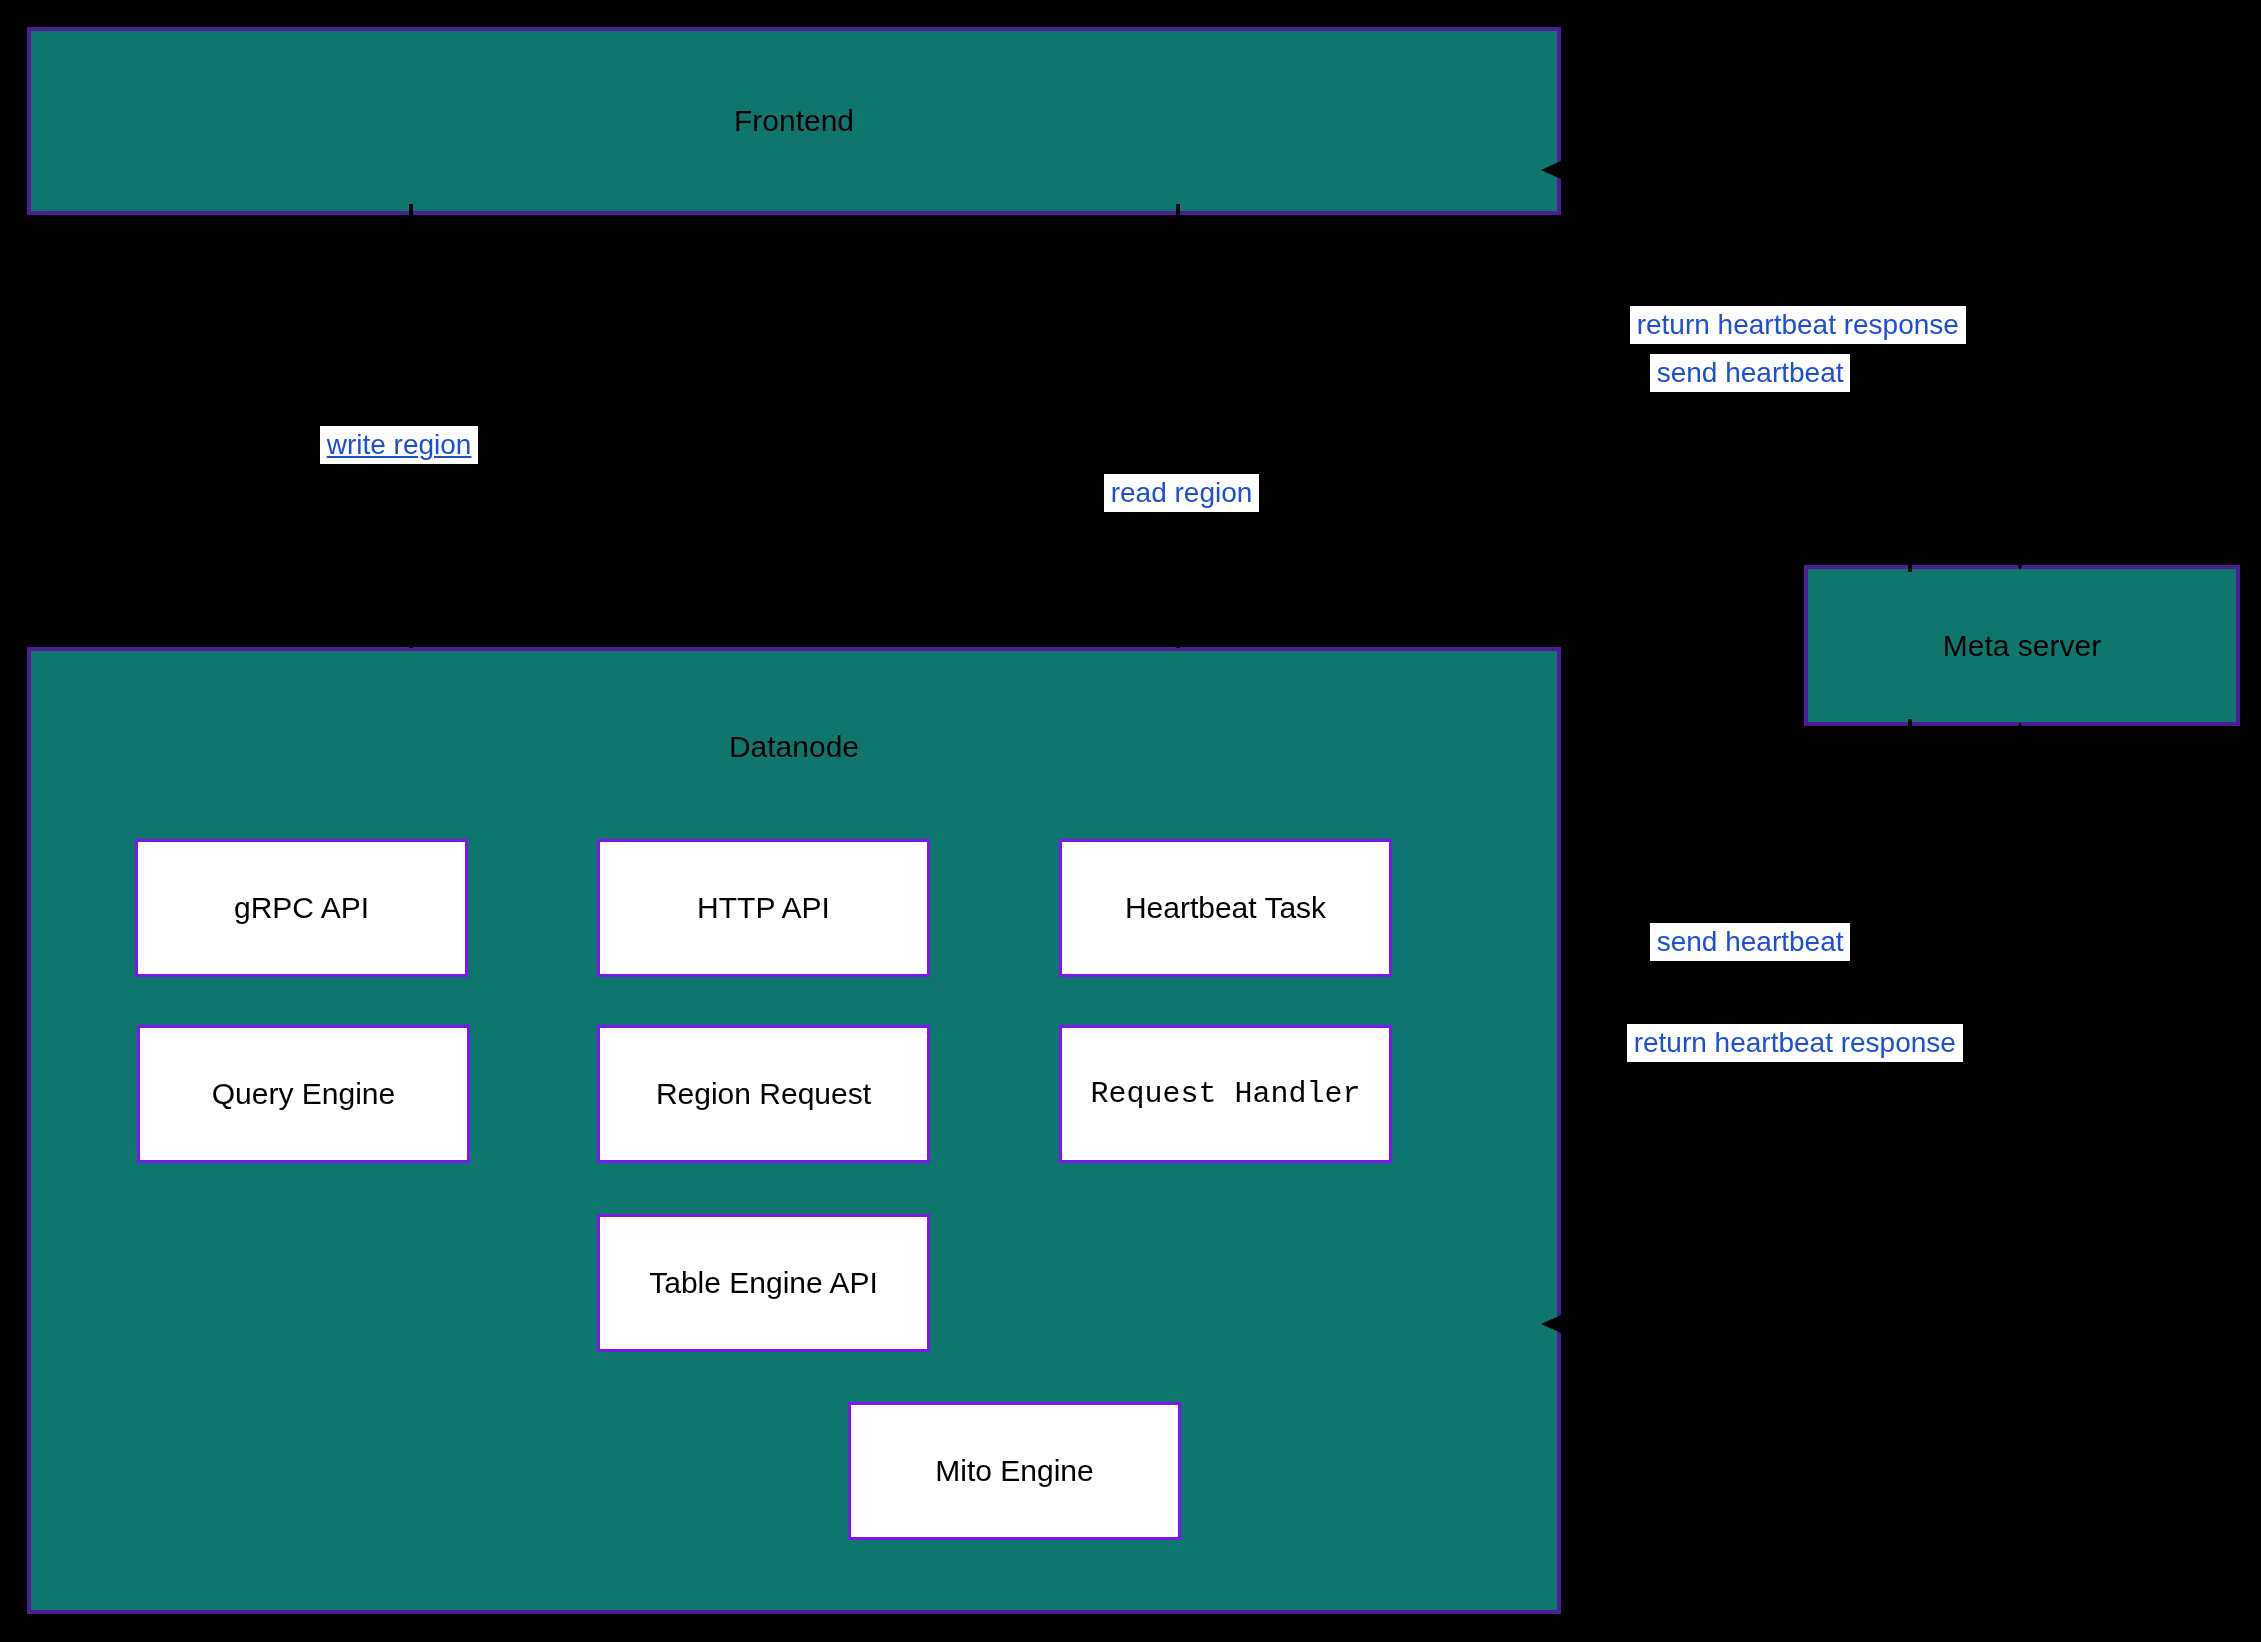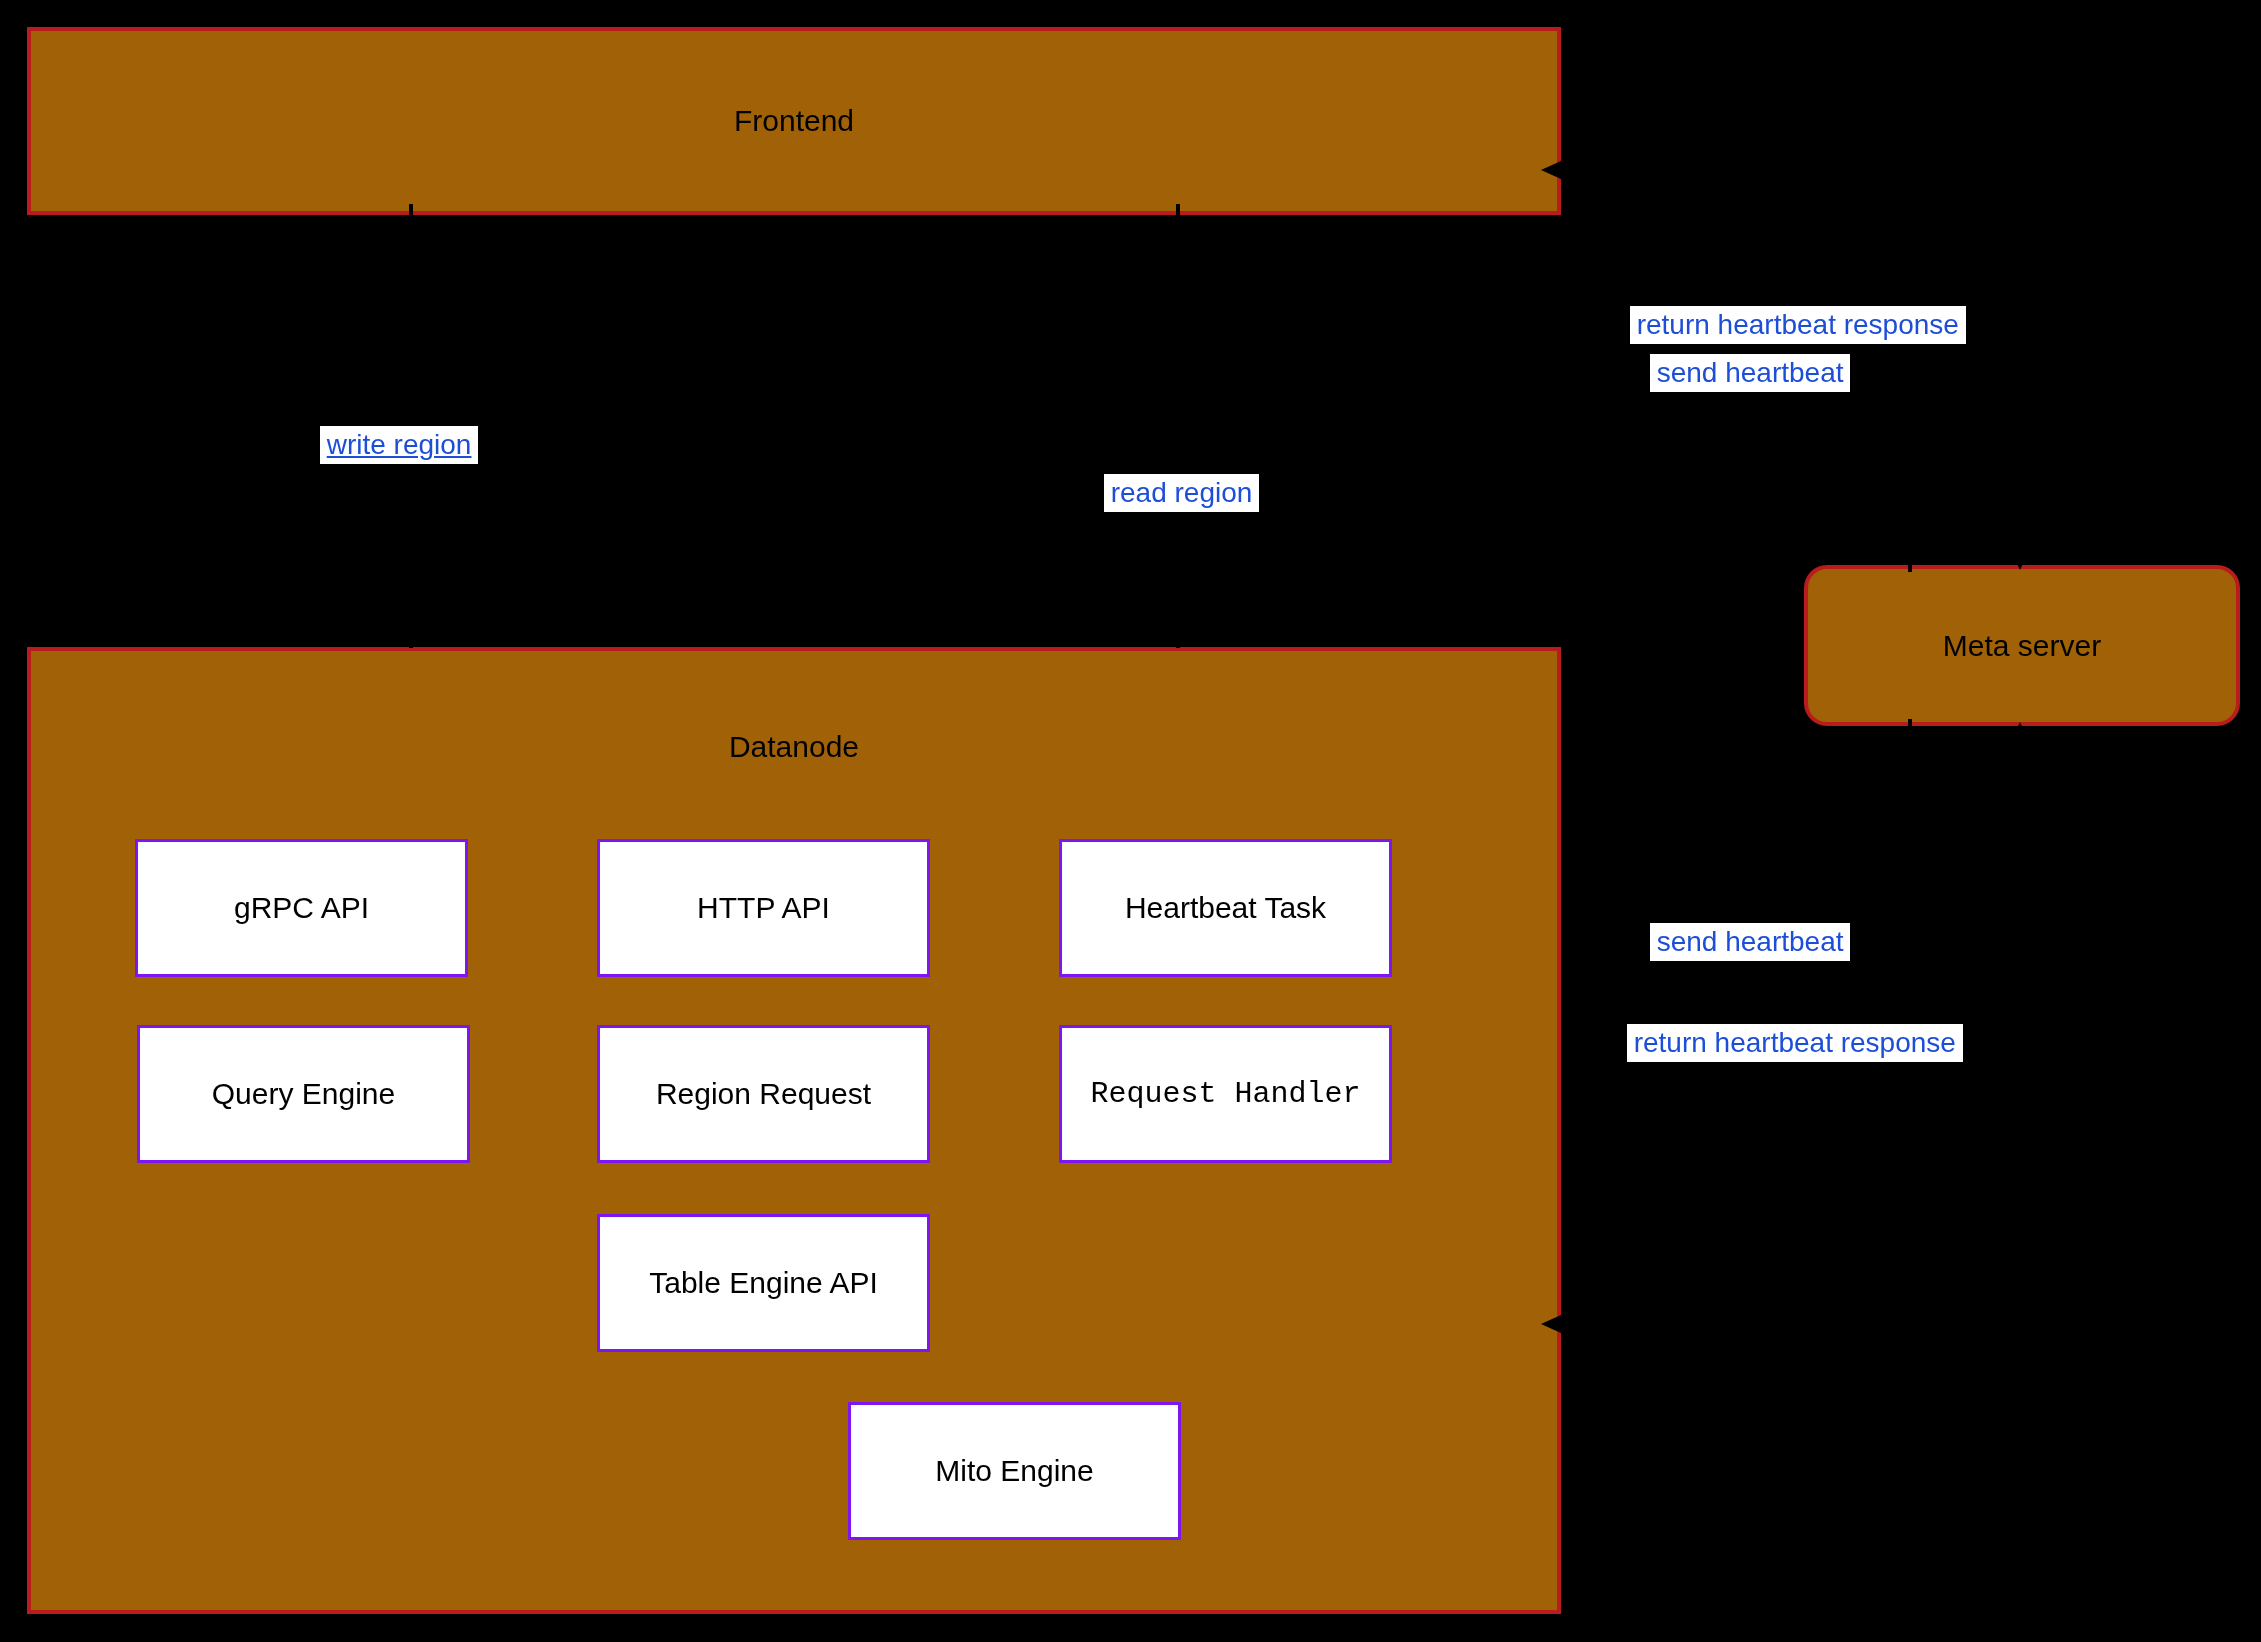--- a/index.html
+++ b/index.html
@@ -5,27 +5,27 @@
   html,body{margin:0;padding:0;background:#000;}
   .canvas{
     position:relative;
     width:2261px;height:1643px;
     background:#000000;
     font-family:"Liberation Sans","DejaVu Sans",sans-serif;
     overflow:hidden;
   }
   .cluster{
     position:absolute;
-    background:#a16207;
-    border:4px solid #b91c1c;
+    background:#0f766e;
+    border:4px solid #4c1d95;
     box-sizing:border-box;
   }
   #frontend{left:27px;top:27px;width:1534px;height:188px;}
   #datanode{left:27px;top:647px;width:1534px;height:967px;}
-  #meta{left:1804px;top:565px;width:436px;height:161px;border-radius:23px;}
+  #meta{left:1804px;top:565px;width:436px;height:161px;}
   .cluster-label{
     position:absolute;left:0;width:100%;
     text-align:center;
     font-size:30px;color:#000000;
   }
   .v-center{top:50%;transform:translateY(-50%);}
   #datanode .cluster-label{top:79px;}
   .node{
     position:absolute;
     background:#ffffff;

